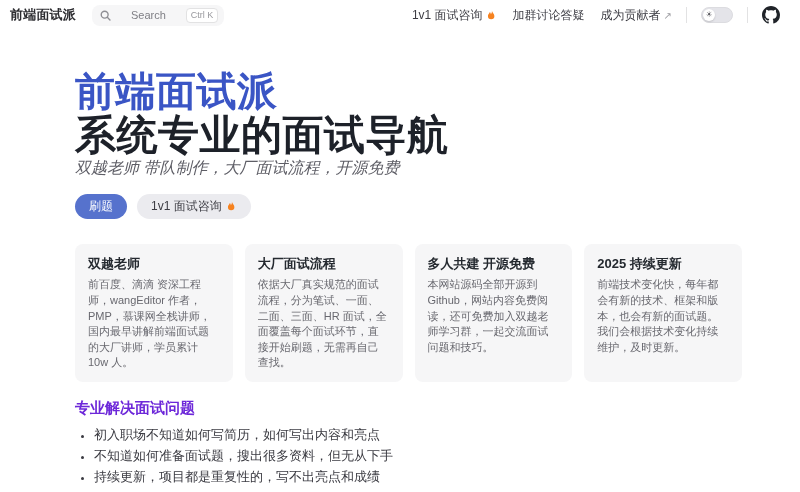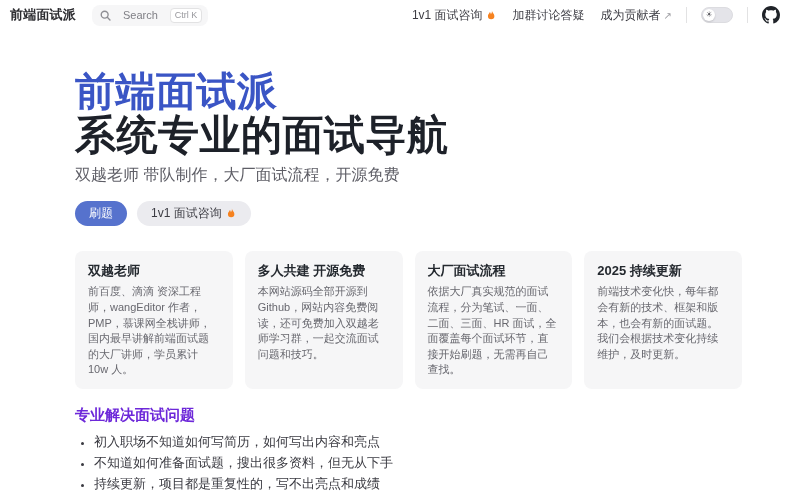--- a/index.html
+++ b/index.html
@@ -13,21 +13,21 @@
   }
 
   
   .header {
     height:30px; display:flex; align-items:center;
     padding:0 20px 0 10px; background:#fff;
   }
   .header-left { display:flex; align-items:center; gap:16px; }
   .logo { font-size:13px; font-weight:700; color:#2c2c30; letter-spacing:0.2px; }
   .search-btn {
-    display:flex; align-items:center; gap:12px;
+    display:flex; align-items:center; gap:20px;
     background:#f6f6f7; border:none; border-radius:8px;
     padding:3px 6px 3px 8px; font-size:11px; color:#7f7f85; cursor:pointer;
     font-family:inherit;
   }
   .search-kbd {
     background:#fff; border:1px solid #e2e2e3; border-radius:4px;
     padding:0 4px; font-size:9px; color:#98989d; line-height:13px;
   }
   .header-right { margin-left:auto; display:flex; align-items:center; gap:14px; }
   .nav-links { display:flex; align-items:center; gap:16px; }
@@ -53,21 +53,21 @@
   .main { margin:40px 58px 0 75px; }
 
   .hero-title-brand {
     margin:0; font-size:40px; line-height:1.08; font-weight:700;
     color:#3a55c5; letter-spacing:0.5px;
   }
   .hero-title-main {
     margin:0; font-size:41px; line-height:1.08; font-weight:700;
     color:#1d2129; letter-spacing:0.5px;
   }
-  .hero-tagline { margin-top:7px; font-size:16px; line-height:1.4; color:#5e5e66; }
+  .hero-tagline { font-size:16px; line-height:1.4; color:#5e5e66;font-style:italic; }
 
   .hero-actions { margin-top:14px; display:flex; align-items:flex-start; gap:10px; }
   .btn {
     display:inline-flex; align-items:center; gap:4px;
     height:25px; padding:0 14px; border-radius:999px; border:none;
     font-size:12px; font-weight:500; cursor:pointer; font-family:inherit; white-space:nowrap;
   }
   .btn.primary { background:#5672cd; color:#ffffff; }
   .btn.secondary { background:#ebebef; color:#3c3c43; }
 
@@ -172,27 +172,27 @@
     </div>
 
   <div class="features">
 
       <div class="card">
         <h3 class="card-title">双越老师</h3>
         <p class="card-body">前百度、滴滴 资深工程师，wangEditor 作者，PMP，慕课网全栈讲师，国内最早讲解前端面试题的大厂讲师，学员累计 10w 人。</p>
       </div>
 
       <div class="card">
+        <h3 class="card-title">大厂面试流程</h3>
+        <p class="card-body">依据大厂真实规范的面试流程，分为笔试、一面、二面、三面、HR 面试，全面覆盖每个面试环节，直接开始刷题，无需再自己查找。</p>
+      </div>
+
+      <div class="card">
         <h3 class="card-title">多人共建 开源免费</h3>
         <p class="card-body">本网站源码全部开源到 Github，网站内容免费阅读，还可免费加入双越老师学习群，一起交流面试问题和技巧。</p>
-      </div>
-
-      <div class="card">
-        <h3 class="card-title">大厂面试流程</h3>
-        <p class="card-body">依据大厂真实规范的面试流程，分为笔试、一面、二面、三面、HR 面试，全面覆盖每个面试环节，直接开始刷题，无需再自己查找。</p>
       </div>
 
       <div class="card">
         <h3 class="card-title">2025 持续更新</h3>
         <p class="card-body">前端技术变化快，每年都会有新的技术、框架和版本，也会有新的面试题。我们会根据技术变化持续维护，及时更新。</p>
       </div>
     </div>
 
   <div class="problems">
     <h2 class="problems-heading">专业解决面试问题</h2>

